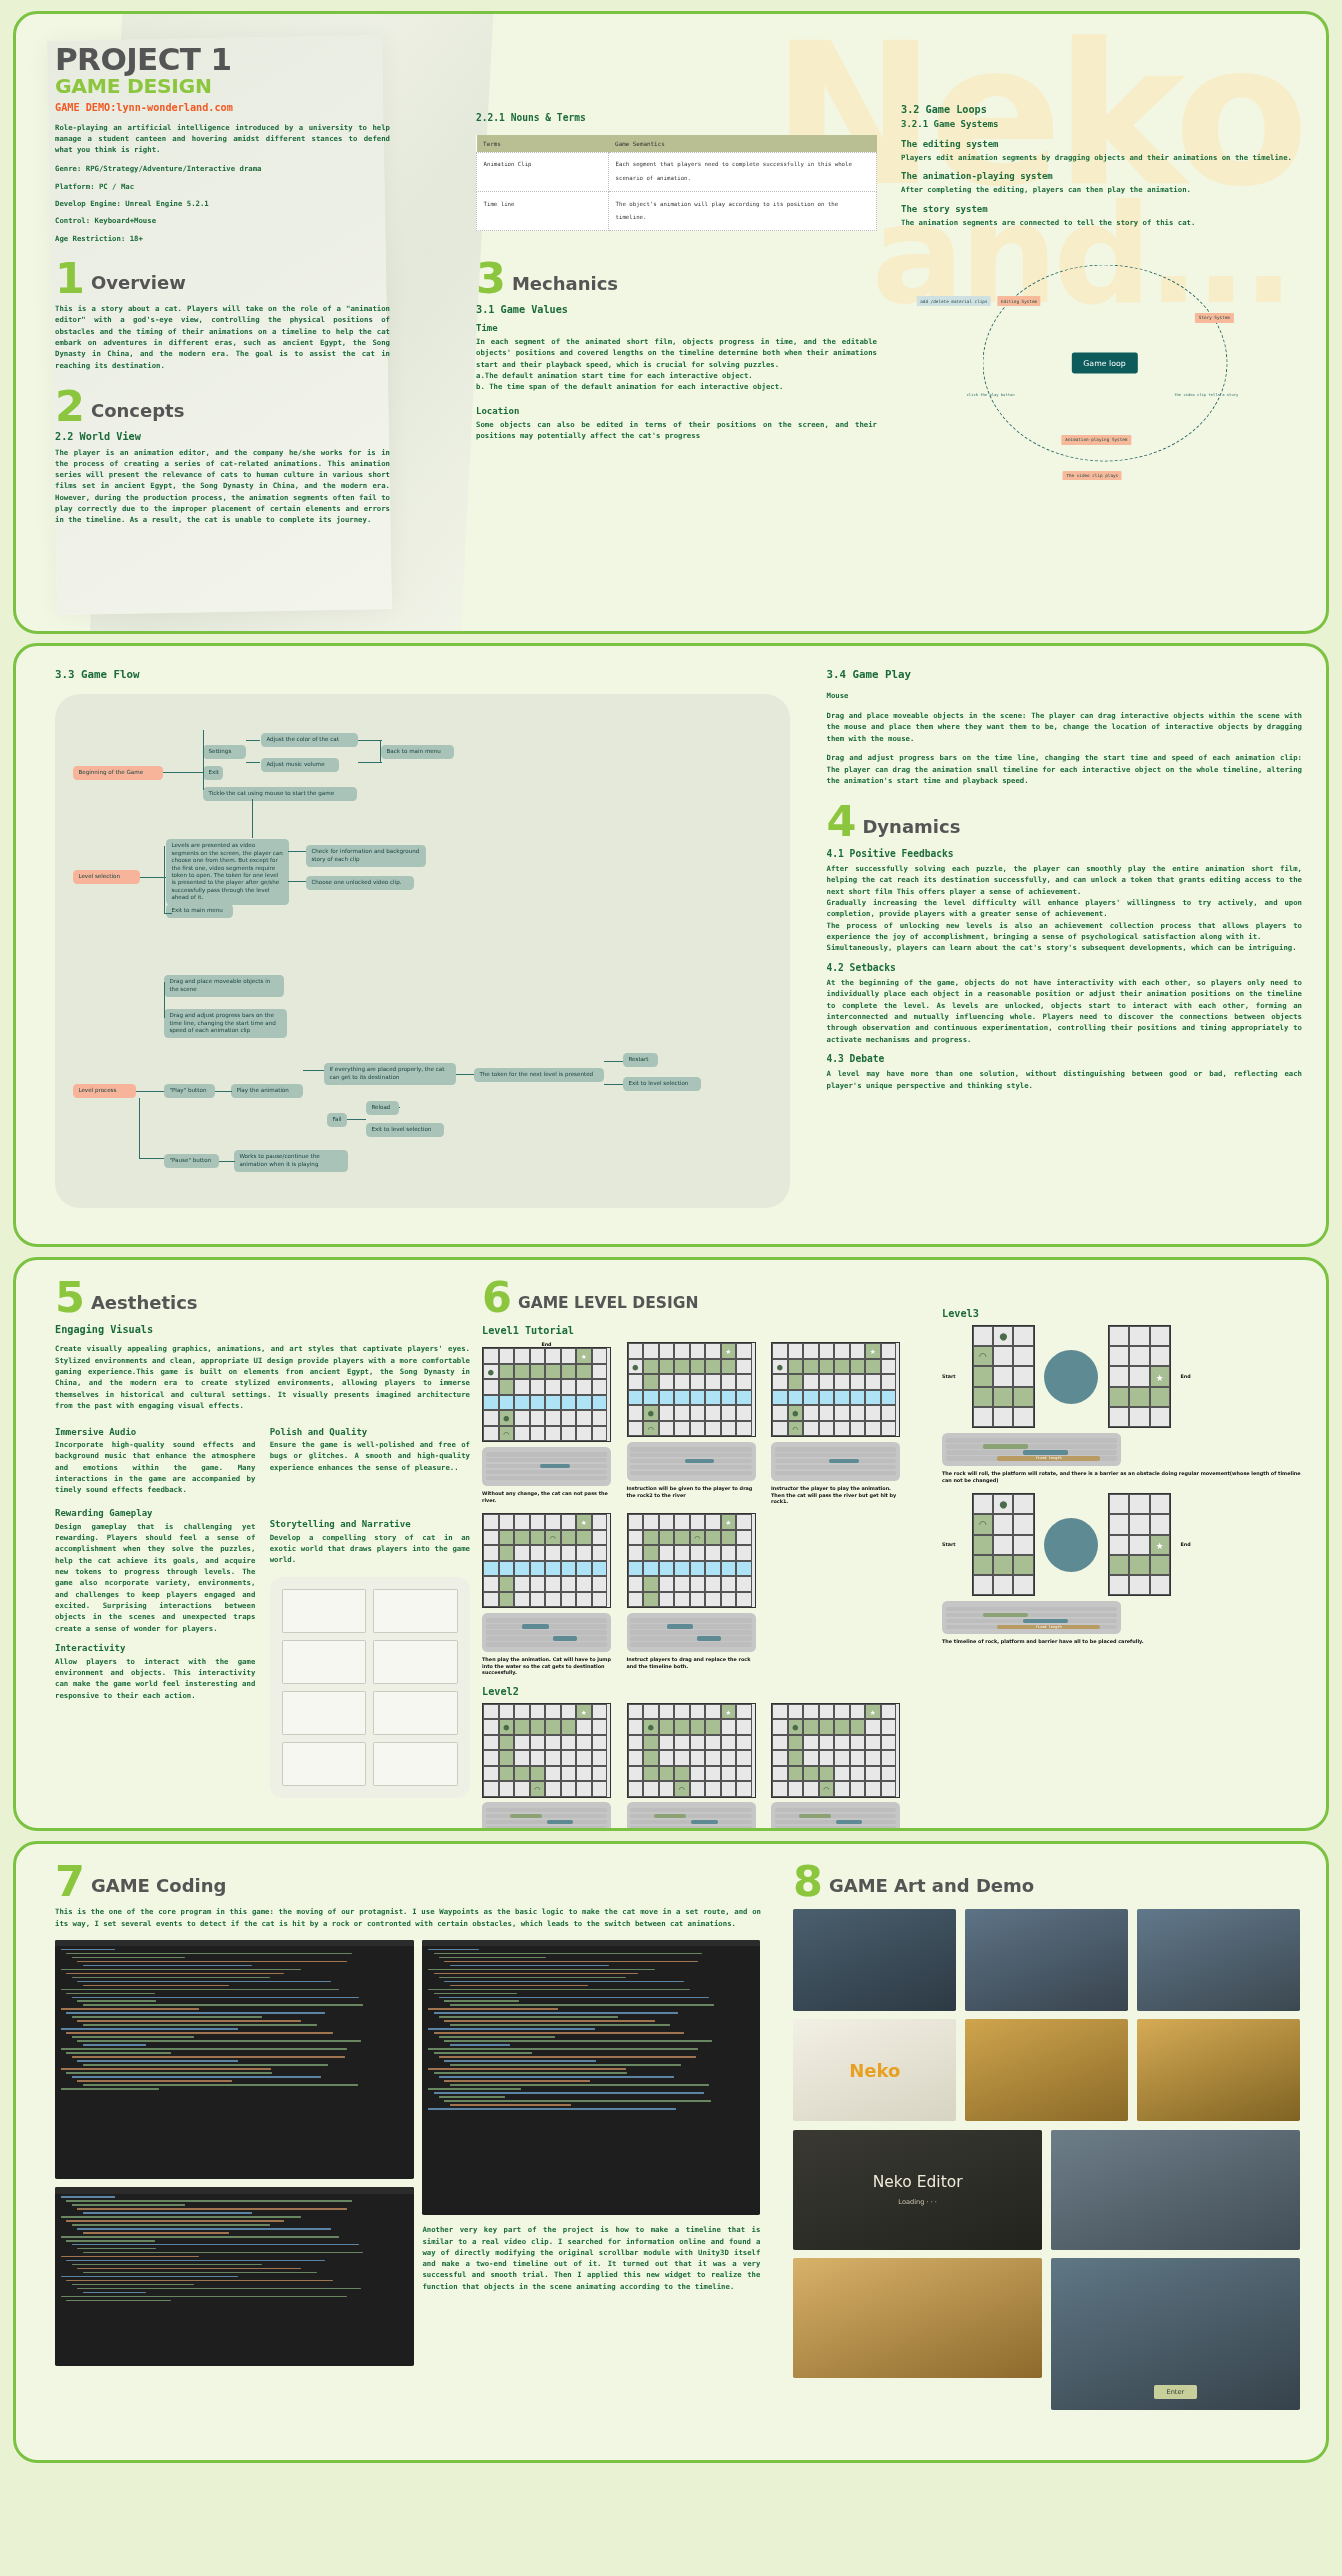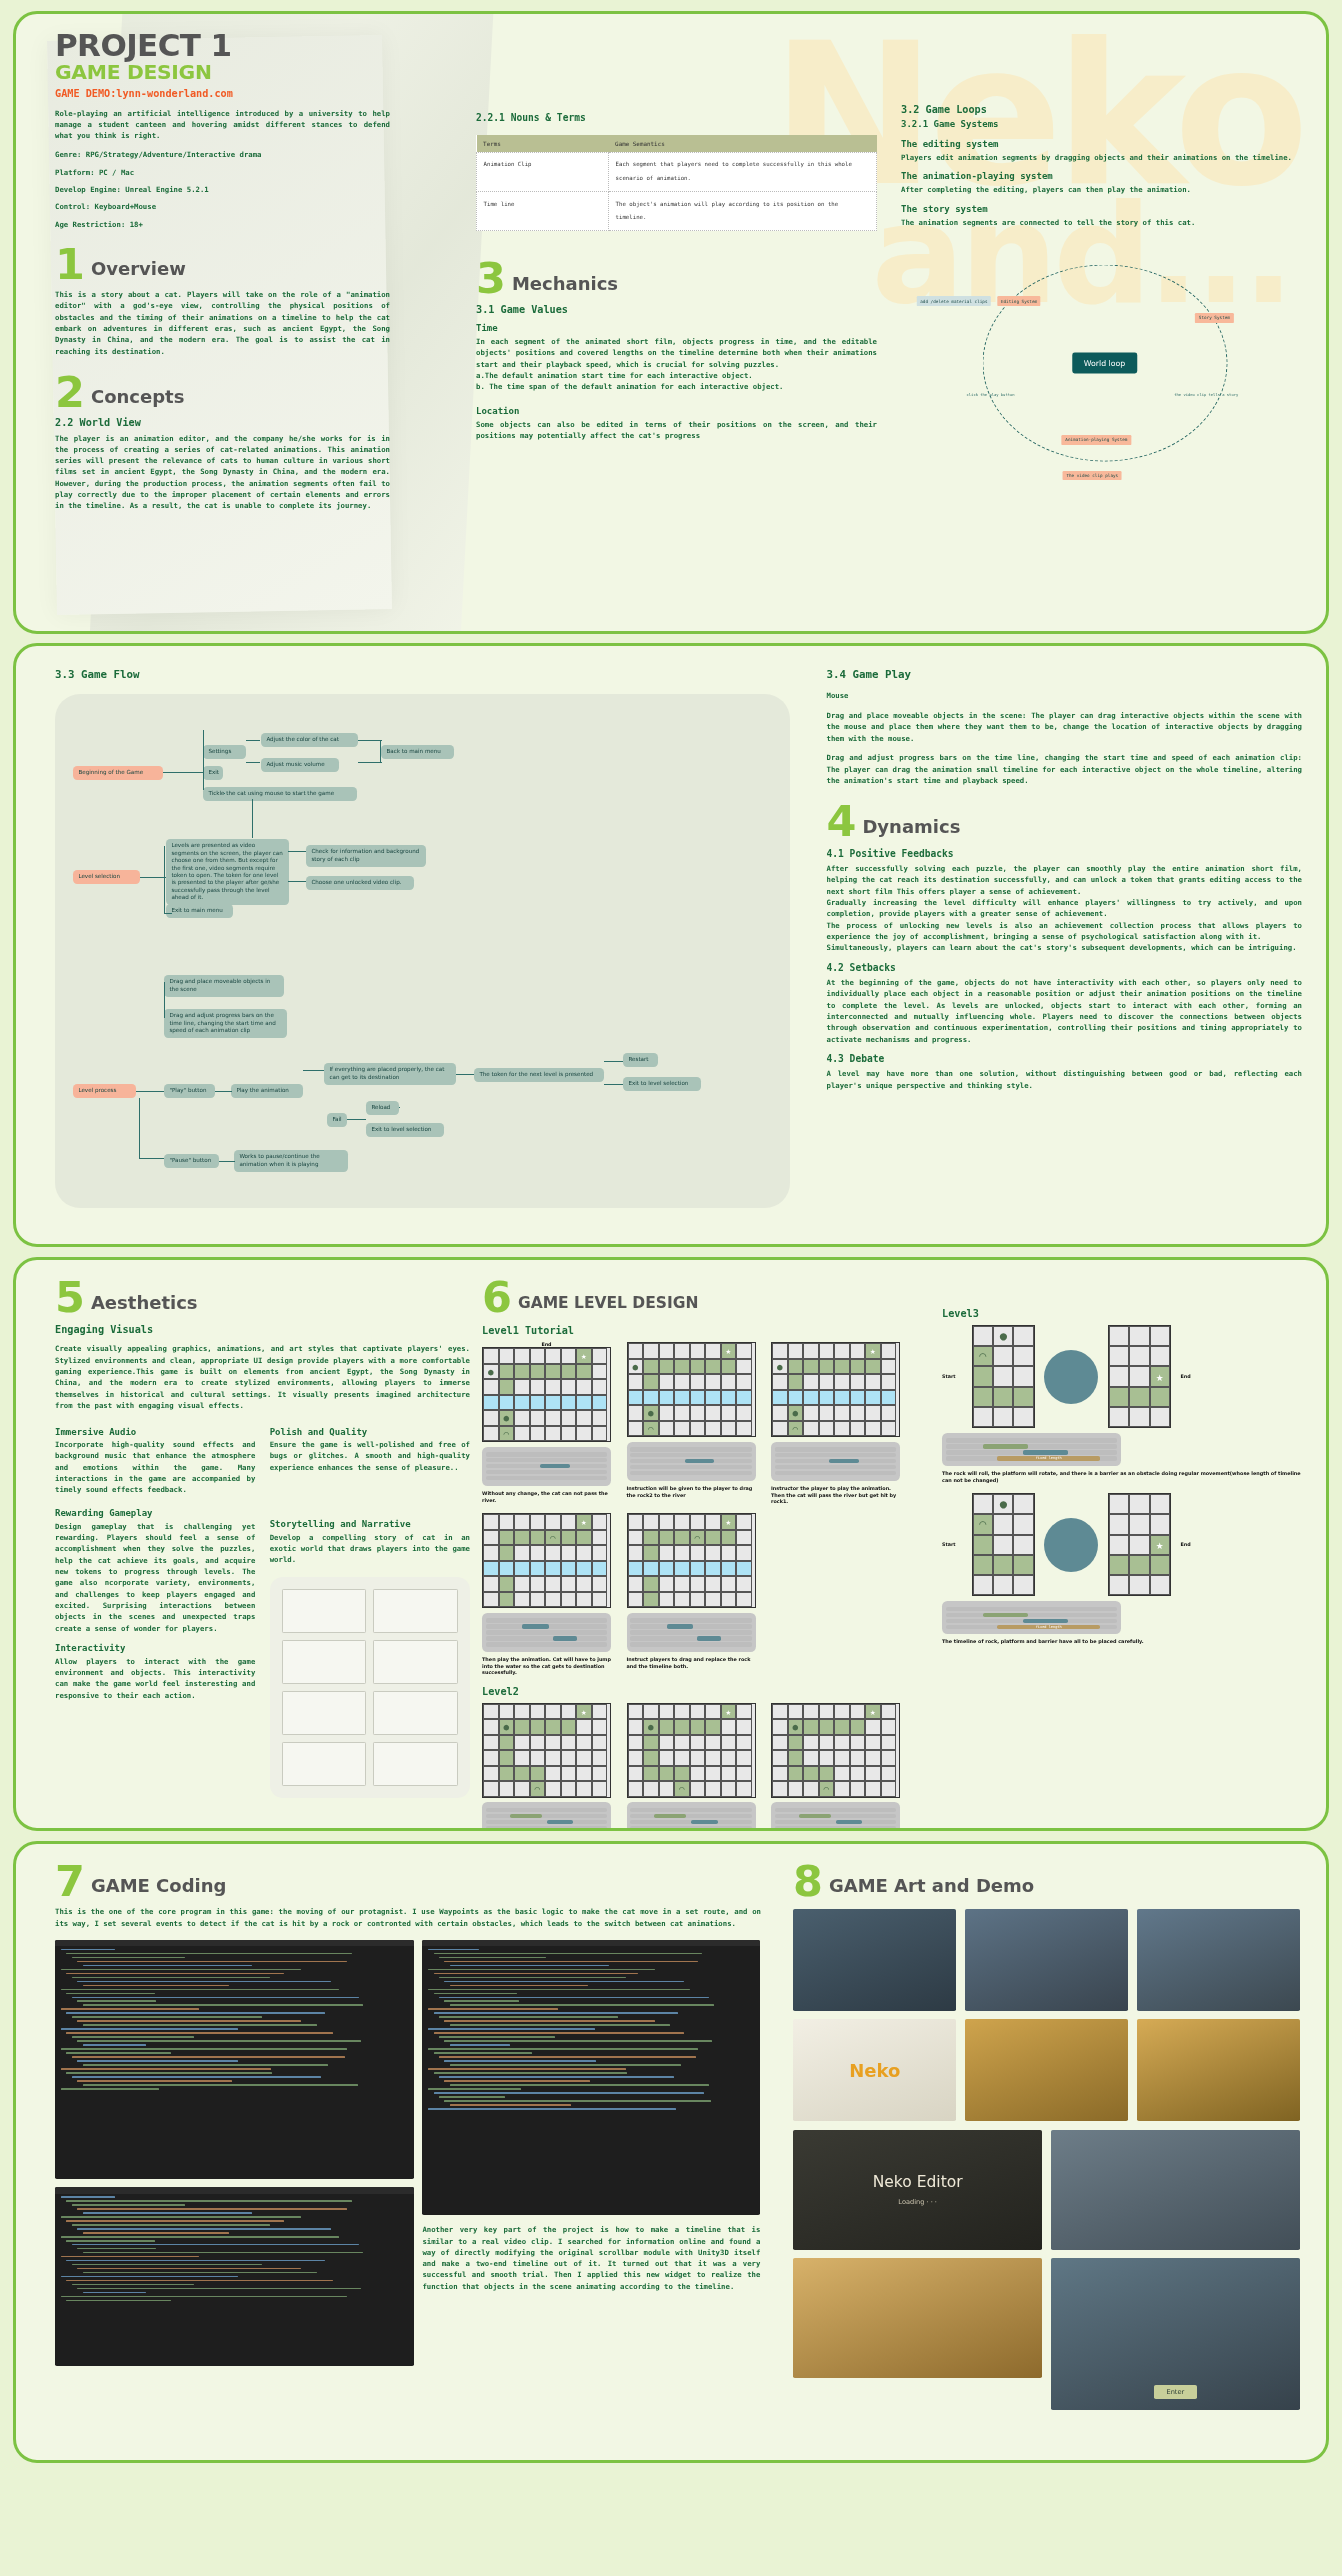--- a/index.html
+++ b/index.html
@@ -37,21 +37,21 @@
     position:absolute; right:24px; top:12px; font-size:197px; line-height:.9;
     color:#f7edc9; font-family:"DejaVu Sans", sans-serif; font-weight:bold;
     letter-spacing:-7.2px; user-select:none; text-align:right; z-index:0;
   }
   .hero-bigword2 {
     position:absolute; right:36px; top:179px; font-size:138px; line-height:.9;
     color:#f7edc9; font-family:"DejaVu Sans", sans-serif; font-weight:bold;
     letter-spacing:-4.8px; user-select:none;
   }
   .col { position:relative; z-index:3; }
-  #hero-col-left { width:454px; padding:15px 0 0 39px; }
+  #hero-col-left { width:454px; padding:29px 0 0 39px; }
   #hero-col-mid  { width:419px; padding:90px 12px 0 6px; }
   #hero-col-right{ flex:1; padding:90px 18px 0 12px; }
 
   .t-project { font-family:"DejaVu Sans", sans-serif; font-weight:bold; font-size:31px;
                color:#555; letter-spacing:-0.6px; line-height:1.05; }
   .t-gamedesign { font-family:"DejaVu Sans", sans-serif; font-weight:bold; font-size:20.3px;
                color:#8cc63f; letter-spacing:-0.3px; line-height:1.1; }
   .t-neko { font-family:"DejaVu Sans", sans-serif; font-weight:bold; font-size:32px;
                color:#555; letter-spacing:-1.2px; line-height:1.05; margin-top:-1.2px;}
   .t-demo { color:#f15a24; font-size:10.2px; font-weight:bold; margin-top:4.8px; }
@@ -227,21 +227,21 @@
         <div class="sub-head-sm">The animation-playing system</div>
         <div class="body-txt">After completing the editing, players can then play the animation.</div>
       </div>
       <div>
         <div class="sub-head-sm">The story system</div>
         <div class="body-txt">The animation segments are connected to tell the story of this cat.</div>
       </div>
 
       <div class="loop-wrap">
         <div class="loop-ellipse"></div>
-        <div class="loop-center">World loop</div>
+        <div class="loop-center">Game loop</div>
         <div class="loop-node blue" style="left:13%;top:24%">add /delete material clips</div>
         <div class="loop-node" style="left:29%;top:24%">Editing System</div>
         <div class="loop-node" style="left:77%;top:31%">Story System</div>
         <div class="loop-node" style="left:48%;top:82%">Animation-playing System</div>
         <div class="loop-node" style="left:47%;top:97%">The video clip plays</div>
         <div class="loop-lbl" style="left:22%;top:63%">click the play button</div>
         <div class="loop-lbl" style="left:75%;top:63%">the video clip tells a story</div>
       </div>
     </div>
   </section>

